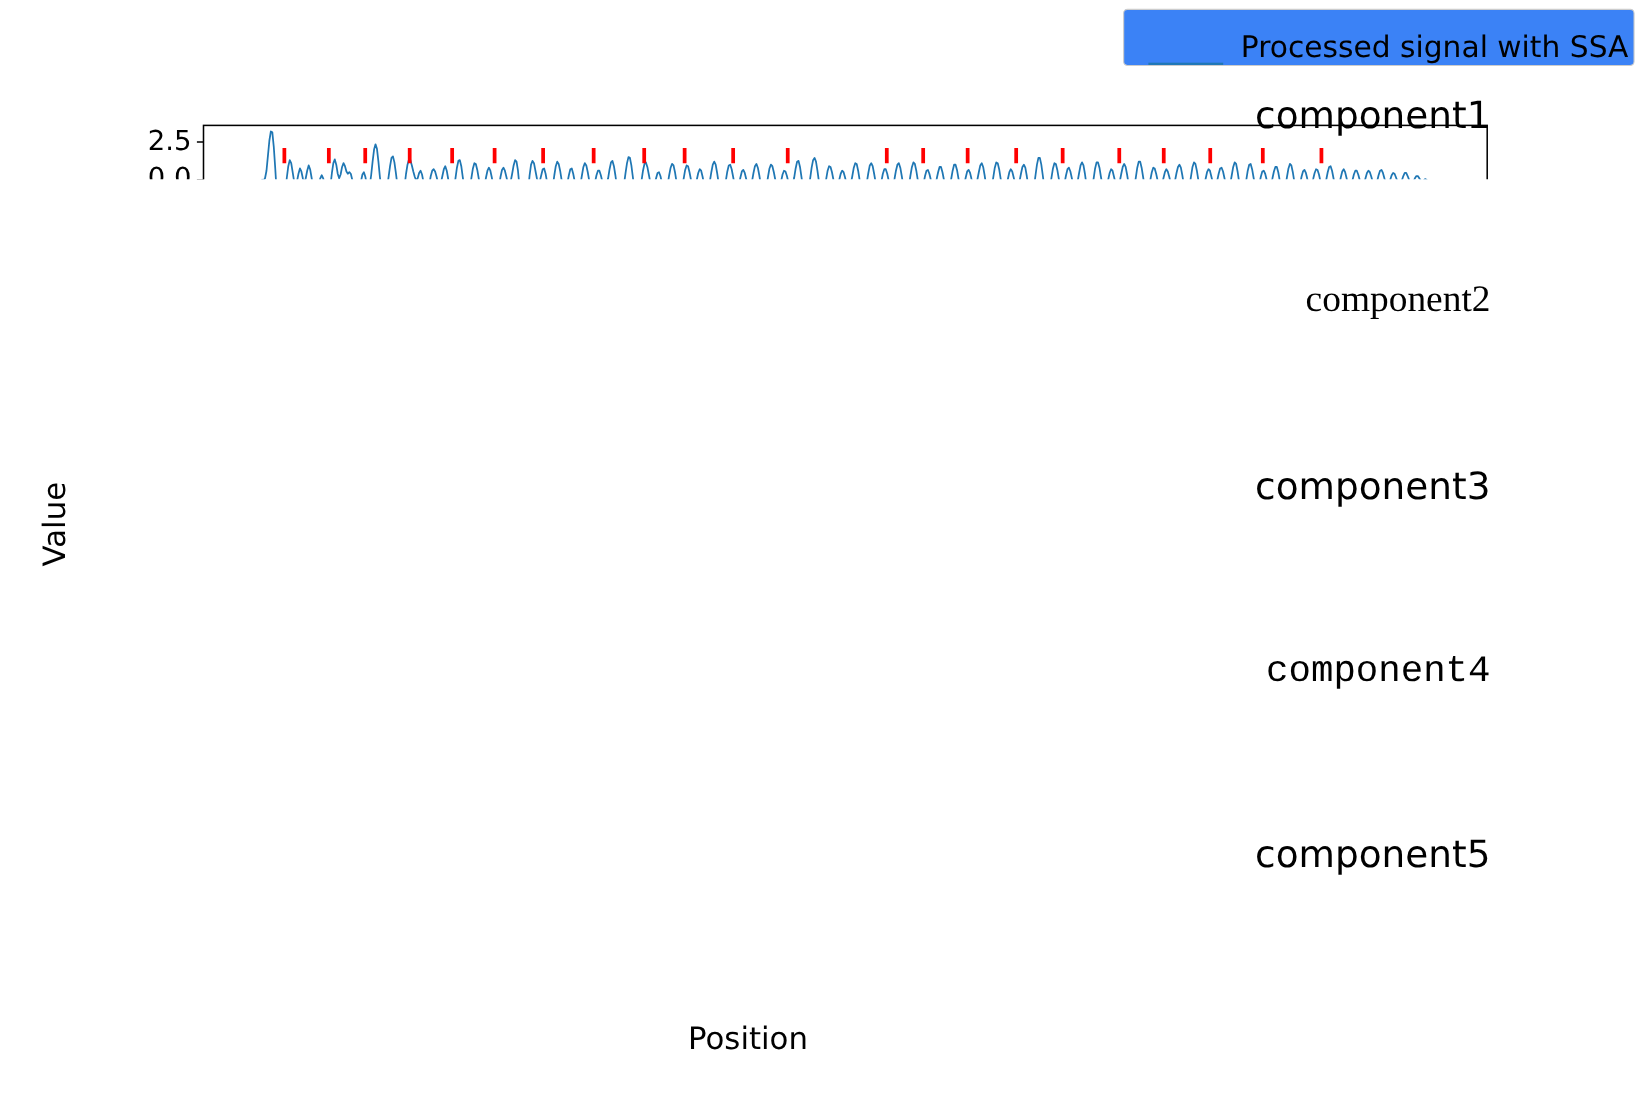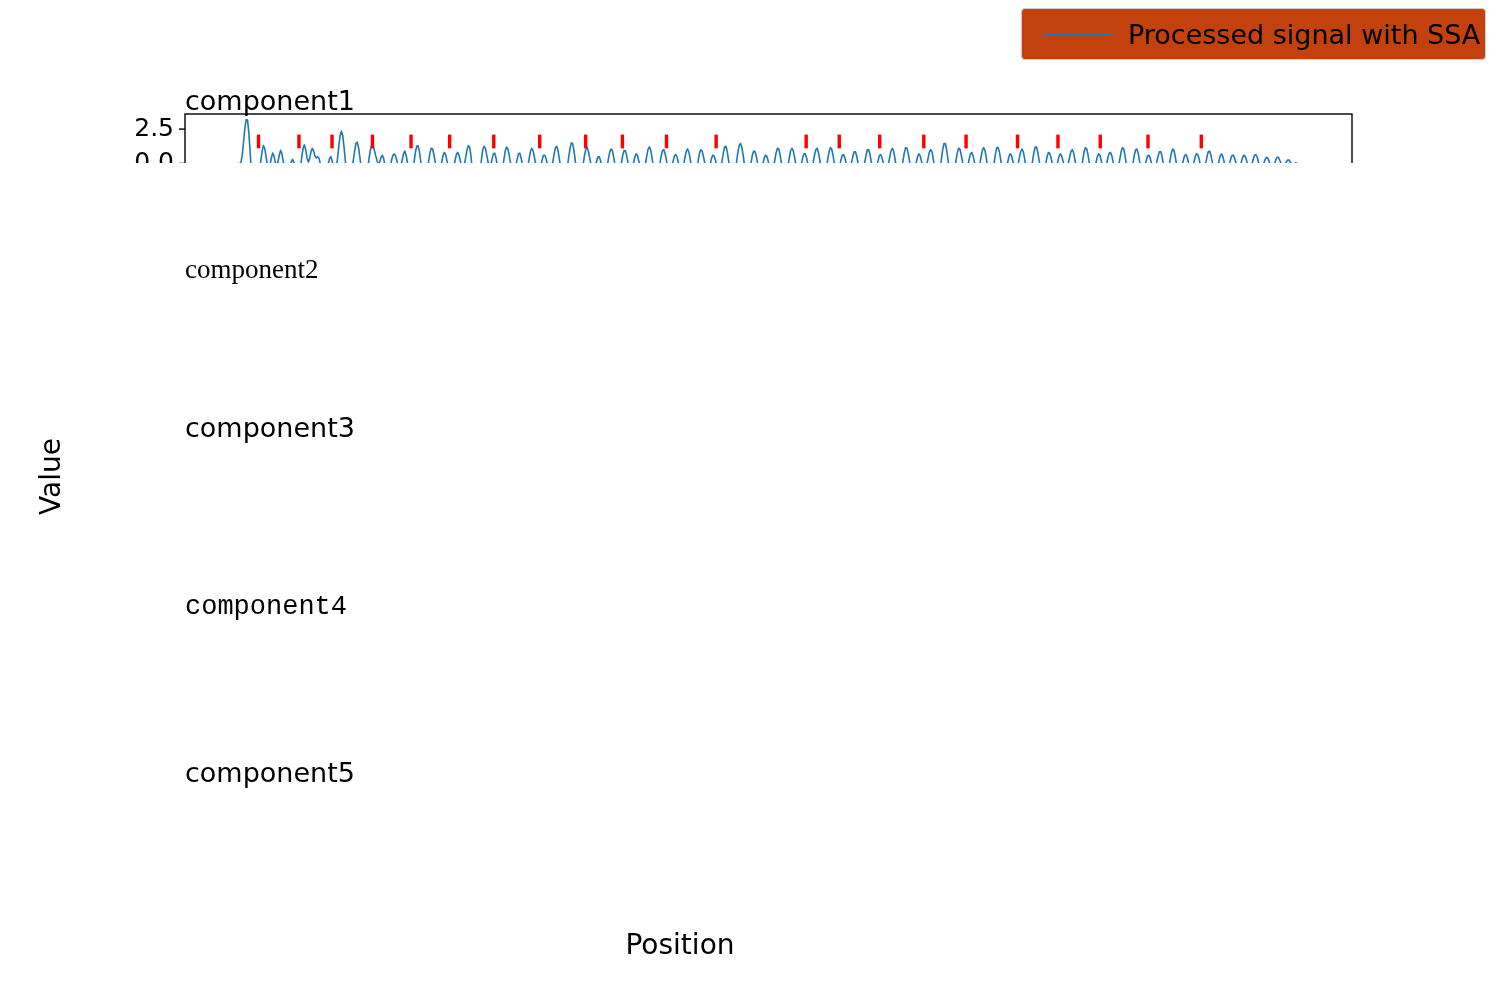--- a/index.html
+++ b/index.html
@@ -10,36 +10,36 @@
     overflow:hidden;
     position:relative;
   }
   #figure{position:absolute;left:0;top:0;width:1500px;height:1000px;}
   .legend-box{
     position:absolute;
     left:1021px;top:8px;
     width:465px;height:52px;
     border:1px solid #cccccc;
     border-radius:4px;
-    background:#c2410c;
-    display:flex;align-items:center;
+    background:#3b82f6;
+    display:flex;align-items:flex-end;
     box-sizing:border-box;
   }
   .legend-line{
     width:68px;height:0;border-top:2px solid #1f77b4;
     margin-left:22px;margin-right:16px;flex:none;
   }
   .legend-label{
     font-size:27px;color:#000000;white-space:nowrap;
     font-family:"DejaVu Sans", sans-serif;
   }
   .subplot-title{
     position:absolute;
-    font-size:27px;color:#000000;
-    text-align:left;
+    font-size:34px;color:#000000;
+    text-align:right;
     width:1170px;
     left:185px;
   }
   .axis-label-x{
     position:absolute;
     left:0;top:928px;width:1360px;
     text-align:center;
     font-size:28px;color:#000000;
   }
   .axis-label-y{
@@ -156,21 +156,21 @@
         <line x1="839.2551181102363" x2="839.2551181102363" y1="298.6462585034014" y2="290.4829931972789" class="peakmark" stroke="#ff0000"></line>
         <line x1="879.6866141732283" x2="879.6866141732283" y1="298.6462585034014" y2="290.4829931972789" class="peakmark" stroke="#ff0000"></line>
         <line x1="923.7937007874016" x2="923.7937007874016" y1="298.6462585034014" y2="290.4829931972789" class="peakmark" stroke="#ff0000"></line>
         <line x1="966.0629921259842" x2="966.0629921259842" y1="298.6462585034014" y2="290.4829931972789" class="peakmark" stroke="#ff0000"></line>
         <line x1="1017.5212598425196" x2="1017.5212598425196" y1="298.6462585034014" y2="290.4829931972789" class="peakmark" stroke="#ff0000"></line>
         <line x1="1057.9527559055118" x2="1057.9527559055118" y1="298.6462585034014" y2="290.4829931972789" class="peakmark" stroke="#ff0000"></line>
         <line x1="1100.2220472440945" x2="1100.2220472440945" y1="298.6462585034014" y2="290.4829931972789" class="peakmark" stroke="#ff0000"></line>
         <line x1="1148.004724409449" x2="1148.004724409449" y1="298.6462585034014" y2="290.4829931972789" class="peakmark" stroke="#ff0000"></line>
         <line x1="1201.3007874015748" x2="1201.3007874015748" y1="298.6462585034014" y2="290.4829931972789" class="peakmark" stroke="#ff0000"></line>
       </svg>
-      <div class="subplot-title" style="top: 412px;">component3</div>
+      <div class="subplot-title" style="top: 423px;">component3</div>
       <svg width="1500" height="168" style="position: absolute; left: 0px; top: 0px; pointer-events: none;">
         <rect x="185" y="452" width="1167" height="108" class="spine"></rect>
         <line x1="238.296062992126" x2="238.296062992126" y1="560" y2="566" class="tickline"></line>
         <text x="238.296062992126" y="571" class="ticktext x">0</text>
         <line x1="422.0755905511811" x2="422.0755905511811" y1="560" y2="566" class="tickline"></line>
         <text x="422.0755905511811" y="571" class="ticktext x">1000</text>
         <line x1="605.8551181102362" x2="605.8551181102362" y1="560" y2="566" class="tickline"></line>
         <text x="605.8551181102362" y="571" class="ticktext x">2000</text>
         <line x1="789.6346456692913" x2="789.6346456692913" y1="560" y2="566" class="tickline"></line>
         <text x="789.6346456692913" y="571" class="ticktext x">3000</text>

